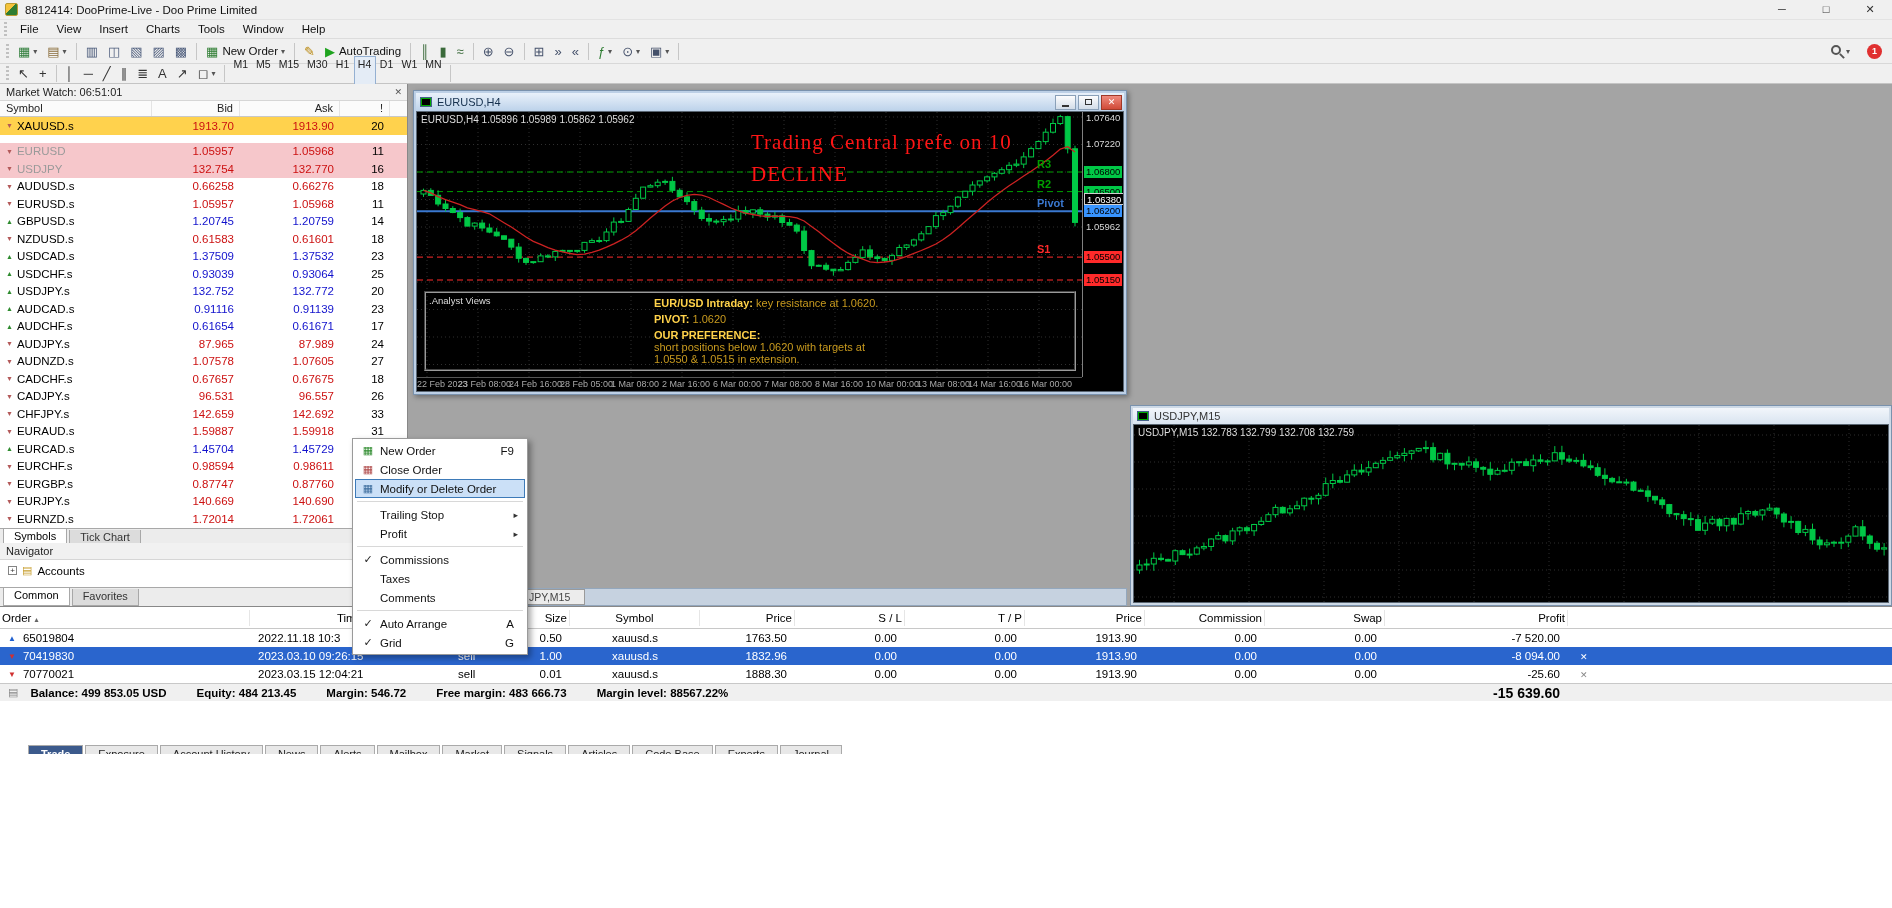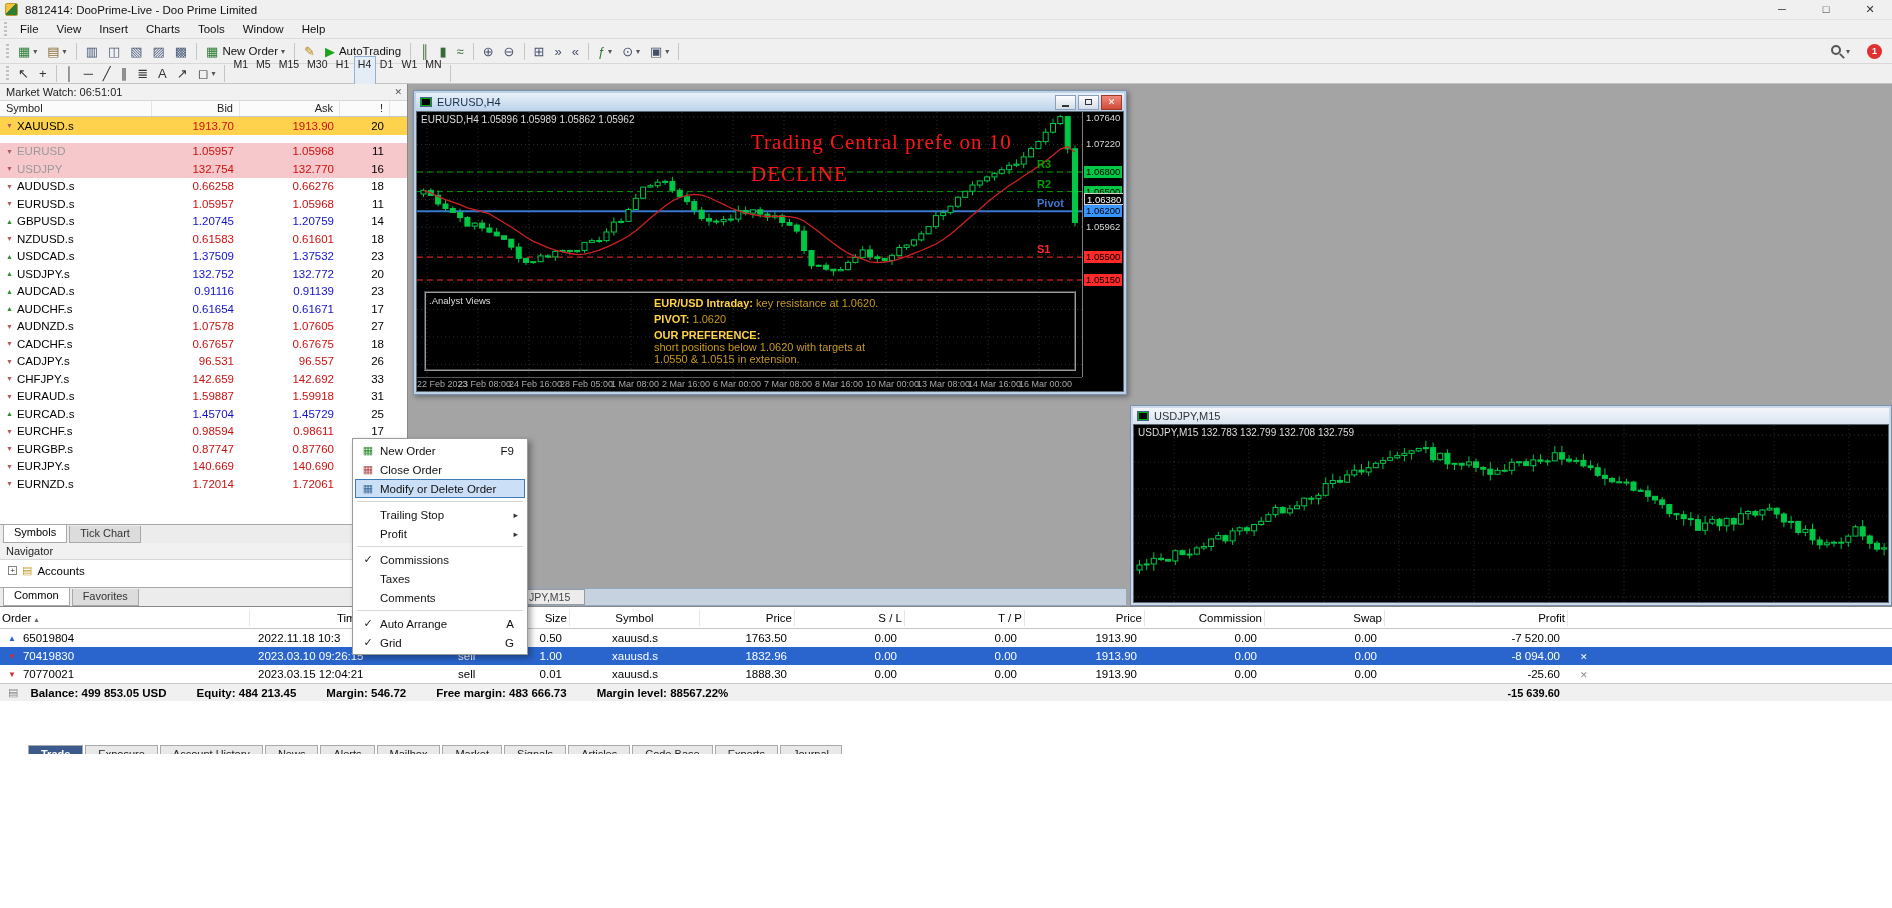--- a/index.html
+++ b/index.html
@@ -122,21 +122,21 @@
 .t-cell{font-size:11.5px;padding:0 8px;white-space:nowrap;}
 .t-cell.tc1{display:flex;align-items:center;}
 .dir-ico{font-size:8px;margin-right:7px;}
 .dir-ico.buy{color:#2060d0;}
 .dir-ico.sell{color:#d03030;}
 .t-close{font-size:9px;color:#888;margin-left:4px;}
 .t-row.selected .t-close{color:#fff;}
 #t-balance{display:flex;align-items:center;height:18px;background:#f0f0f0;border-top:1px solid #c8c8c8;font-weight:bold;position:relative;}
 .bal-ico{color:#888;font-weight:normal;margin:0 12px 0 8px;font-size:11px;}
 .bal-seg{margin-right:30px;font-size:11.5px;}
-.bal-total{position:absolute;right:332px;font-size:11px;}
+.bal-total{position:absolute;right:332px;font-size:14px;}
 
 
 #bottom-tabs{position:absolute;left:0;top:745px;width:1892px;height:9px;overflow:hidden;background:#fff;}
 #bottom-tabs-inner{display:flex;margin-left:28px;}
 .bot-tab{height:18px;line-height:14px;padding:1px 12px;font-size:11px;color:#222;background:#e8e8e8;border:1px solid #aaa;margin-right:2px;white-space:nowrap;}
 .bot-tab.active{background:#3c5a8c;color:#fff;font-weight:bold;}
 
 
 #context-menu{position:absolute;left:352px;top:438px;width:176px;background:#fff;border:1px solid #9a9a9a;box-shadow:3px 3px 6px rgba(0,0,0,.35);padding:2px;z-index:50;}
 .cm-item{display:flex;align-items:center;height:19px;border:1px solid transparent;}
@@ -392,20 +392,29 @@
               <span class="mw-ico up">▲</span>
               <span class="mw-sym">USDCAD.s</span>
             </div>
             <div class="mw-cell mwc-bid" style="color: rgb(17, 17, 204);">1.37509</div>
             <div class="mw-cell mwc-ask" style="color: rgb(17, 17, 204);">1.37532</div>
             <div class="mw-cell mwc-spr">23</div>
           </div>
           <div class="mw-row">
             <div class="mw-cell mwc-sym">
               <span class="mw-ico up">▲</span>
+              <span class="mw-sym">USDCHF.s</span>
+            </div>
+            <div class="mw-cell mwc-bid" style="color: rgb(17, 17, 204);">0.93039</div>
+            <div class="mw-cell mwc-ask" style="color: rgb(17, 17, 204);">0.93064</div>
+            <div class="mw-cell mwc-spr">25</div>
+          </div>
+          <div class="mw-row">
+            <div class="mw-cell mwc-sym">
+              <span class="mw-ico up">▲</span>
               <span class="mw-sym">USDJPY.s</span>
             </div>
             <div class="mw-cell mwc-bid" style="color: rgb(17, 17, 204);">132.752</div>
             <div class="mw-cell mwc-ask" style="color: rgb(17, 17, 204);">132.772</div>
             <div class="mw-cell mwc-spr">20</div>
           </div>
           <div class="mw-row">
             <div class="mw-cell mwc-sym">
               <span class="mw-ico up">▲</span>
               <span class="mw-sym">AUDCAD.s</span>
@@ -415,20 +424,29 @@
             <div class="mw-cell mwc-spr">23</div>
           </div>
           <div class="mw-row">
             <div class="mw-cell mwc-sym">
               <span class="mw-ico up">▲</span>
               <span class="mw-sym">AUDCHF.s</span>
             </div>
             <div class="mw-cell mwc-bid" style="color: rgb(17, 17, 204);">0.61654</div>
             <div class="mw-cell mwc-ask" style="color: rgb(17, 17, 204);">0.61671</div>
             <div class="mw-cell mwc-spr">17</div>
+          </div>
+          <div class="mw-row">
+            <div class="mw-cell mwc-sym">
+              <span class="mw-ico down">▼</span>
+              <span class="mw-sym">AUDJPY.s</span>
+            </div>
+            <div class="mw-cell mwc-bid" style="color: rgb(204, 17, 17);">87.965</div>
+            <div class="mw-cell mwc-ask" style="color: rgb(204, 17, 17);">87.989</div>
+            <div class="mw-cell mwc-spr">24</div>
           </div>
           <div class="mw-row">
             <div class="mw-cell mwc-sym">
               <span class="mw-ico down">▼</span>
               <span class="mw-sym">AUDNZD.s</span>
             </div>
             <div class="mw-cell mwc-bid" style="color: rgb(204, 17, 17);">1.07578</div>
             <div class="mw-cell mwc-ask" style="color: rgb(204, 17, 17);">1.07605</div>
             <div class="mw-cell mwc-spr">27</div>
           </div>

